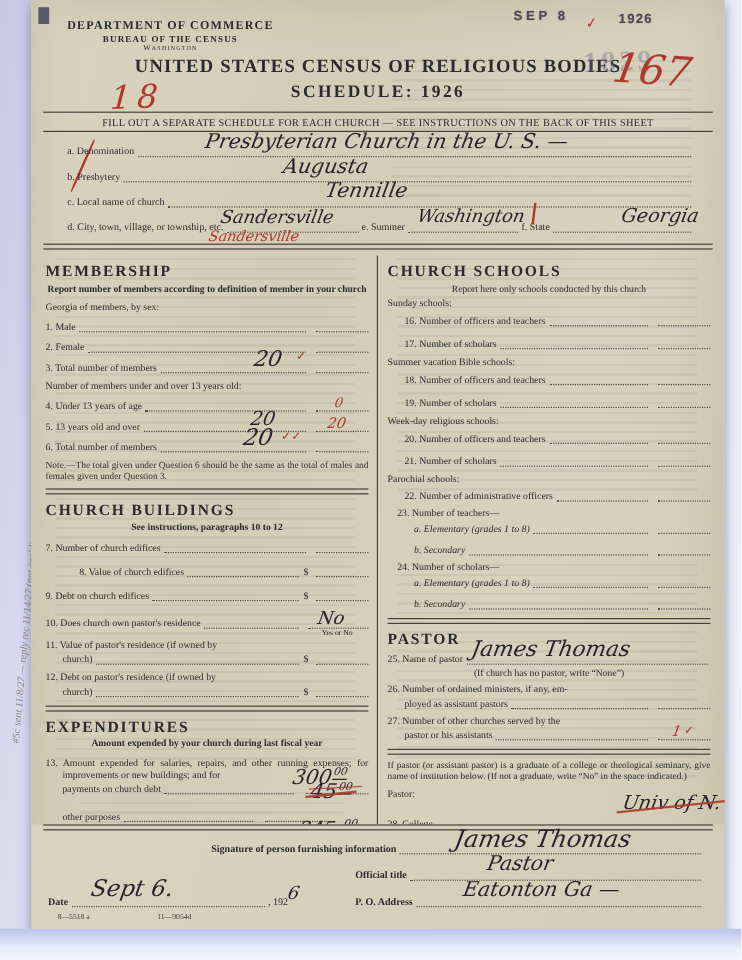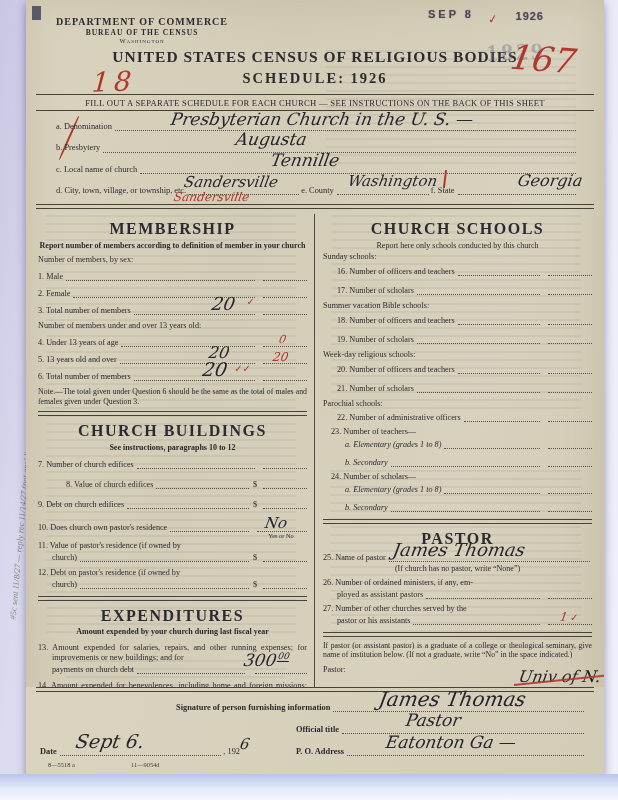--- a/index.html
+++ b/index.html
@@ -45,21 +45,21 @@
   .banner{text-align:center;font-weight:normal;font-size:8.6px;letter-spacing:.3px;margin:3px 0 2px 0;}
 
   .idf{margin:4px 26px 0 30px;}
   .idrow{display:flex;align-items:flex-end;margin-top:11px;position:relative;}
   .idrow .lbl{white-space:nowrap;font-size:8.4px;}
   .dots{flex:1 1 auto;border-bottom:1px dotted #55514a;margin:0 2px 1px 3px;min-width:10px;height:2px;}
 
   .columns{display:flex;margin:5px 12px 0 12px;}
   .colL{width:50%;padding-right:7px;border-right:1px solid #4f4b42;}
   .colR{width:50%;padding-left:8px;}
-  .sechead{text-align:center;font-weight:bold;font-size:16px;letter-spacing:1.5px;margin-top:5px;}
+  .sechead{font-weight:bold;font-size:13px;letter-spacing:1.5px;margin-top:5px;}
   .subhead{text-align:center;font-weight:bold;font-size:8px;margin-top:2px;}
   .grp{margin-top:5px;font-size:8.2px;}
   .q{display:flex;align-items:flex-end;margin-top:7px;position:relative;font-size:8.2px;}
   .q .lbl{white-space:nowrap;}
   .ab{flex:0 0 44px;border-bottom:1px dotted #55514a;margin:0 0 1px 6px;height:2px;position:relative;}
   .cur{margin:0 0 0 2px;}
   .para{font-size:8.2px;margin-top:6px;text-align:justify;padding-left:14px;text-indent:-14px;}
   .tail{padding-left:14px;}
   .note{font-size:7.8px;margin-top:5px;text-align:justify;}
   .cap{position:absolute;top:3px;left:-6px;right:-4px;text-align:center;font-size:6.4px;white-space:nowrap;}
@@ -134,40 +134,40 @@
         <span class="hw abs" style="left:180px;top:-14px;font-size:17px;">Augusta</span>
       </div>
       <div class="idrow">
         <span class="lbl">c. Local name of church</span>
         <span class="dots"></span>
         <span class="hw abs" style="left:215px;top:-15px;font-size:17px;">Tennille</span>
       </div>
       <div class="idrow">
         <span class="lbl">d. City, town, village, or township, etc.</span>
         <span class="dots" style="flex:0 0 110px;"></span>
-        <span class="lbl">e. County</span>
+        <span class="lbl">e. Summer</span>
         <span class="dots" style="flex:0 0 92px;"></span>
         <span class="lbl">f. State</span>
         <span class="dots"></span>
         <span class="hw abs" style="left:128px;top:-13px;font-size:15px;">Sandersville</span>
         <span class="hw abs" style="left:292px;top:-14px;font-size:15px;">Washington</span>
         <span class="abs" style="left:388px;top:-16px;width:2px;height:18px;background:#b0372b;transform:rotate(7deg);"></span>
         <span class="hw abs" style="right:-4px;top:-15px;font-size:16px;">Georgia</span>
       </div>
       <div class="abs hw rink" style="left:148px;top:190px;font-size:12px;">Sandersville</div>
     </div>
 
     <div class="rule2" style="margin-top:8px;"></div>
 
     <div class="columns">
 
       <div class="colL">
         <div class="sechead">MEMBERSHIP</div>
         <div class="subhead">Report number of members according to definition of member in your church</div>
-        <div class="grp">Number of members, by sex:</div>
+        <div class="grp">Georgia of members, by sex:</div>
 
         <div class="q">
           <span class="lbl">1. Male</span>
             <span class="dots"></span>
             <span class="ab"></span>
         </div>
         <div class="q">
           <span class="lbl">2. Female</span>
             <span class="dots"></span>
             <span class="ab"></span>
@@ -255,21 +255,20 @@
         <div class="para">13. Amount expended for salaries, repairs, and other running expenses; for improvements or new buildings; and for</div>
         <div class="q" style="margin-top:2px;">
           <span class="lbl tail">payments on church debt</span>
             <span class="dots"></span>
           <span class="cur"></span>
             <span class="ab" style="flex-basis:52px;"></span>
           <span class="hw abs" style="right:18px;top:-15px;font-size:17px;">
             <span>300</span><span class="cents">00</span>
           </span>
         </div>
-        <div class="para">14. Amount expended for benevolences, including home and foreign missions; for denominational support; and for all</div>
         <div class="q" style="margin-top:2px;">
           <span class="lbl tail">other purposes</span>
             <span class="dots"></span>
           <span class="cur"></span>
             <span class="ab" style="flex-basis:52px;"></span>
           <span class="hw abs strike1 strike2" style="right:14px;top:-15px;font-size:17px;">
             <span>45</span><span class="cents">00</span>
           </span>
         </div>
         <div class="q" style="margin-top:9px;">

